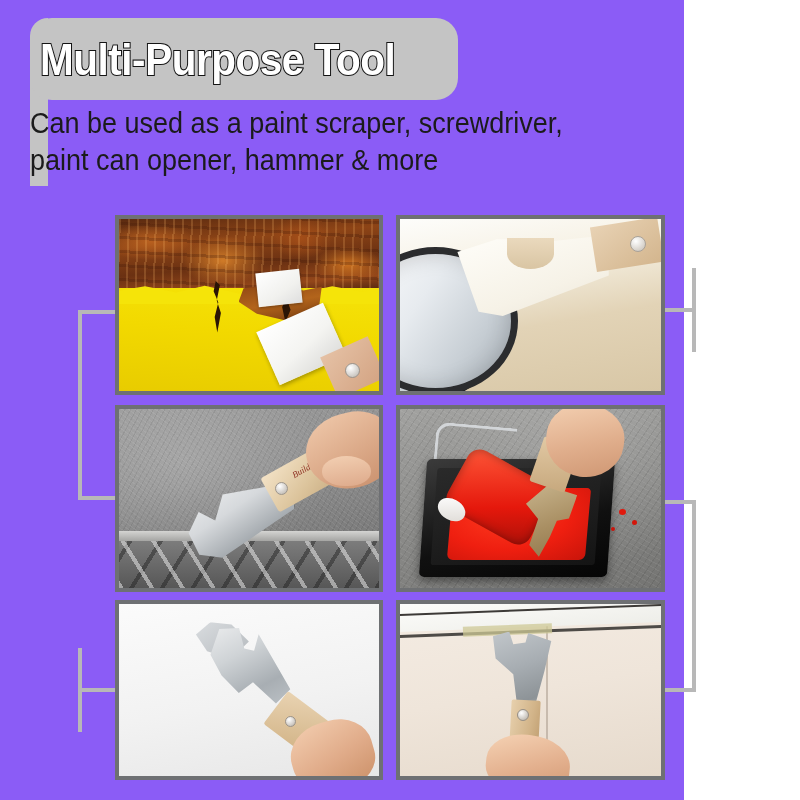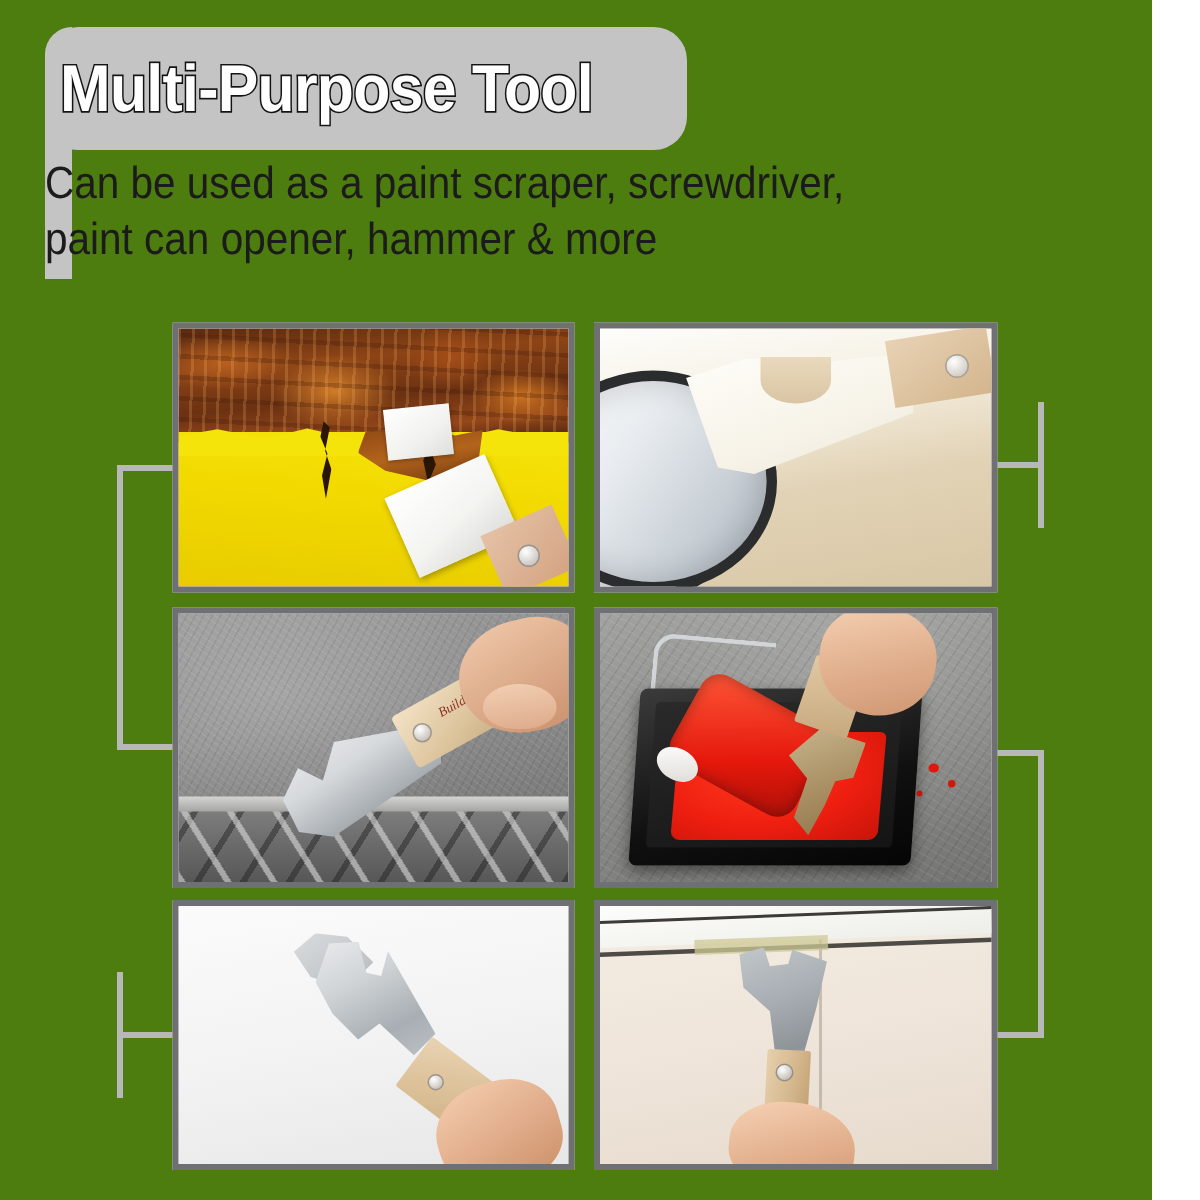--- a/index.html
+++ b/index.html
@@ -8,23 +8,23 @@
     background: #ffffff;
   }
   body {
     width: 800px;
     height: 800px;
     font-family: "Liberation Sans", sans-serif;
     overflow: hidden;
   }
   #page {
     position: relative;
-    width: 768px;
+    width: 684px;
     height: 800px;
-    background: #4d7c0f;
+    background: #8b5cf6;
   }
 
   
   .header-bar-left {
     position: absolute;
     left: 30px;
     top: 18px;
     width: 18px;
     height: 168px;
     background: #c4c4c4;

